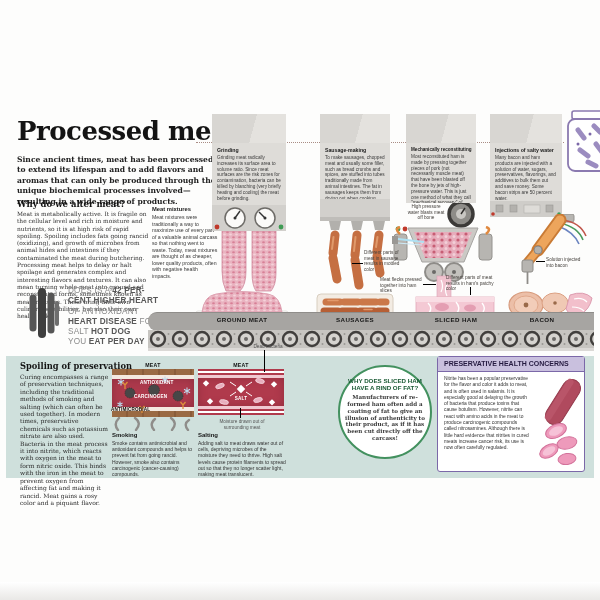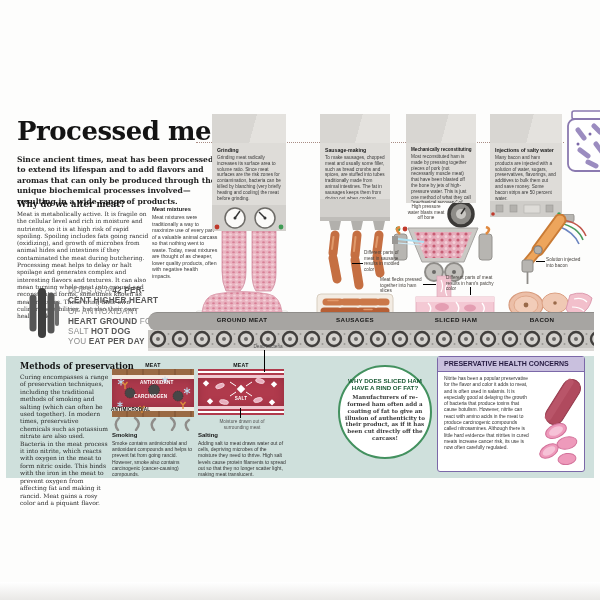--- a/index.html
+++ b/index.html
@@ -81,21 +81,21 @@
       <line x1="7" y1="14" x2="7" y2="44" stroke="#565656" stroke-width="7"></line>
       <line x1="16" y1="8" x2="16" y2="50" stroke="#3f3f3f" stroke-width="8"></line>
       <line x1="25" y1="12" x2="25" y2="46" stroke="#565656" stroke-width="7"></line>
       <line x1="31" y1="19" x2="31" y2="40" stroke="#6e6e6e" stroke-width="4"></line>
     </g>
   </svg>
   <div class="abs" style="left:68px;top:286px;width:110px">
     <div class="badge-line"><span>DOES IS A </span><b>42 PER-</b></div>
     <div class="badge-line"><b>CENT HIGHER HEART</b></div>
     <div class="badge-line"><span>OF ANTIOXIDANT</span></div>
-    <div class="badge-line"><b>HEART GROUND</b><span> FOR</span></div>
+    <div class="badge-line"><b>HEART DISEASE</b><span> FOR</span></div>
     <div class="badge-line"><span>SALT </span><b>HOT DOG</b></div>
     <div class="badge-line"><span>YOU </span><b>EAT PER DAY</b></div>
   </div>
 
   <div id="mm" class="abs">
     <div class="h">Meat mixtures</div>
     <div class="b">Meat mixtures were traditionally a way to maximize use of every part of a valuable animal carcass so that nothing went to waste. Today, meat mixtures are thought of as cheaper, lower quality products, often with negative health impacts.</div>
   </div>
 
   <div class="abs mtop" style="left:212px;width:74px"></div>
@@ -275,21 +275,21 @@
         <circle cx="10" cy="9" r="2" fill="#6b6967"></circle>
         <circle cx="20.5" cy="4" r="1" fill="#9a9894"></circle>
           <circle cx="20.5" cy="14" r="1" fill="#9a9894"></circle>
       </pattern>
     </defs>
     <rect width="446" height="18" fill="url(#rol)"></rect>
   </svg>
   <div id="belt-shadow" class="abs"></div>
 
   <div id="teal" class="abs"></div>
-  <div id="pres-h" class="abs">Methods of preservation</div>
+  <div id="pres-h" class="abs">Spoiling of preservation</div>
   <div id="pres-b" class="abs">Curing encompasses a range of preservation techniques, including the traditional methods of smoking and salting (which can often be used together). In modern times, preservative chemicals such as potassium nitrate are also used. Bacteria in the meat process it into nitrite, which reacts with oxygen in the meat to form nitric oxide. This binds with the iron in the meat to prevent oxygen from affecting fat and making it rancid. Meat gains a rosy color and a piquant flavor.</div>
 
   <div class="abs meat-lab" style="left:112px;width:82px">MEAT</div>
   <div class="abs stack" style="left:112px;top:369px;width:82px">
     <div style="height:6px;background:repeating-linear-gradient(90deg,#9a6a44 0 14px,#8a5c3a 14px 16px)"></div>
     <div style="height:4px;background:#f4e9e0"></div>
     <div style="height:28px;background:#ad3a4c;box-shadow:inset 0 0 8px #8e2e3e"></div>
     <div style="height:4px;background:#f4e9e0"></div>
     <div style="height:6px;background:repeating-linear-gradient(90deg,#9a6a44 0 14px,#8a5c3a 14px 16px)"></div>
   </div>

